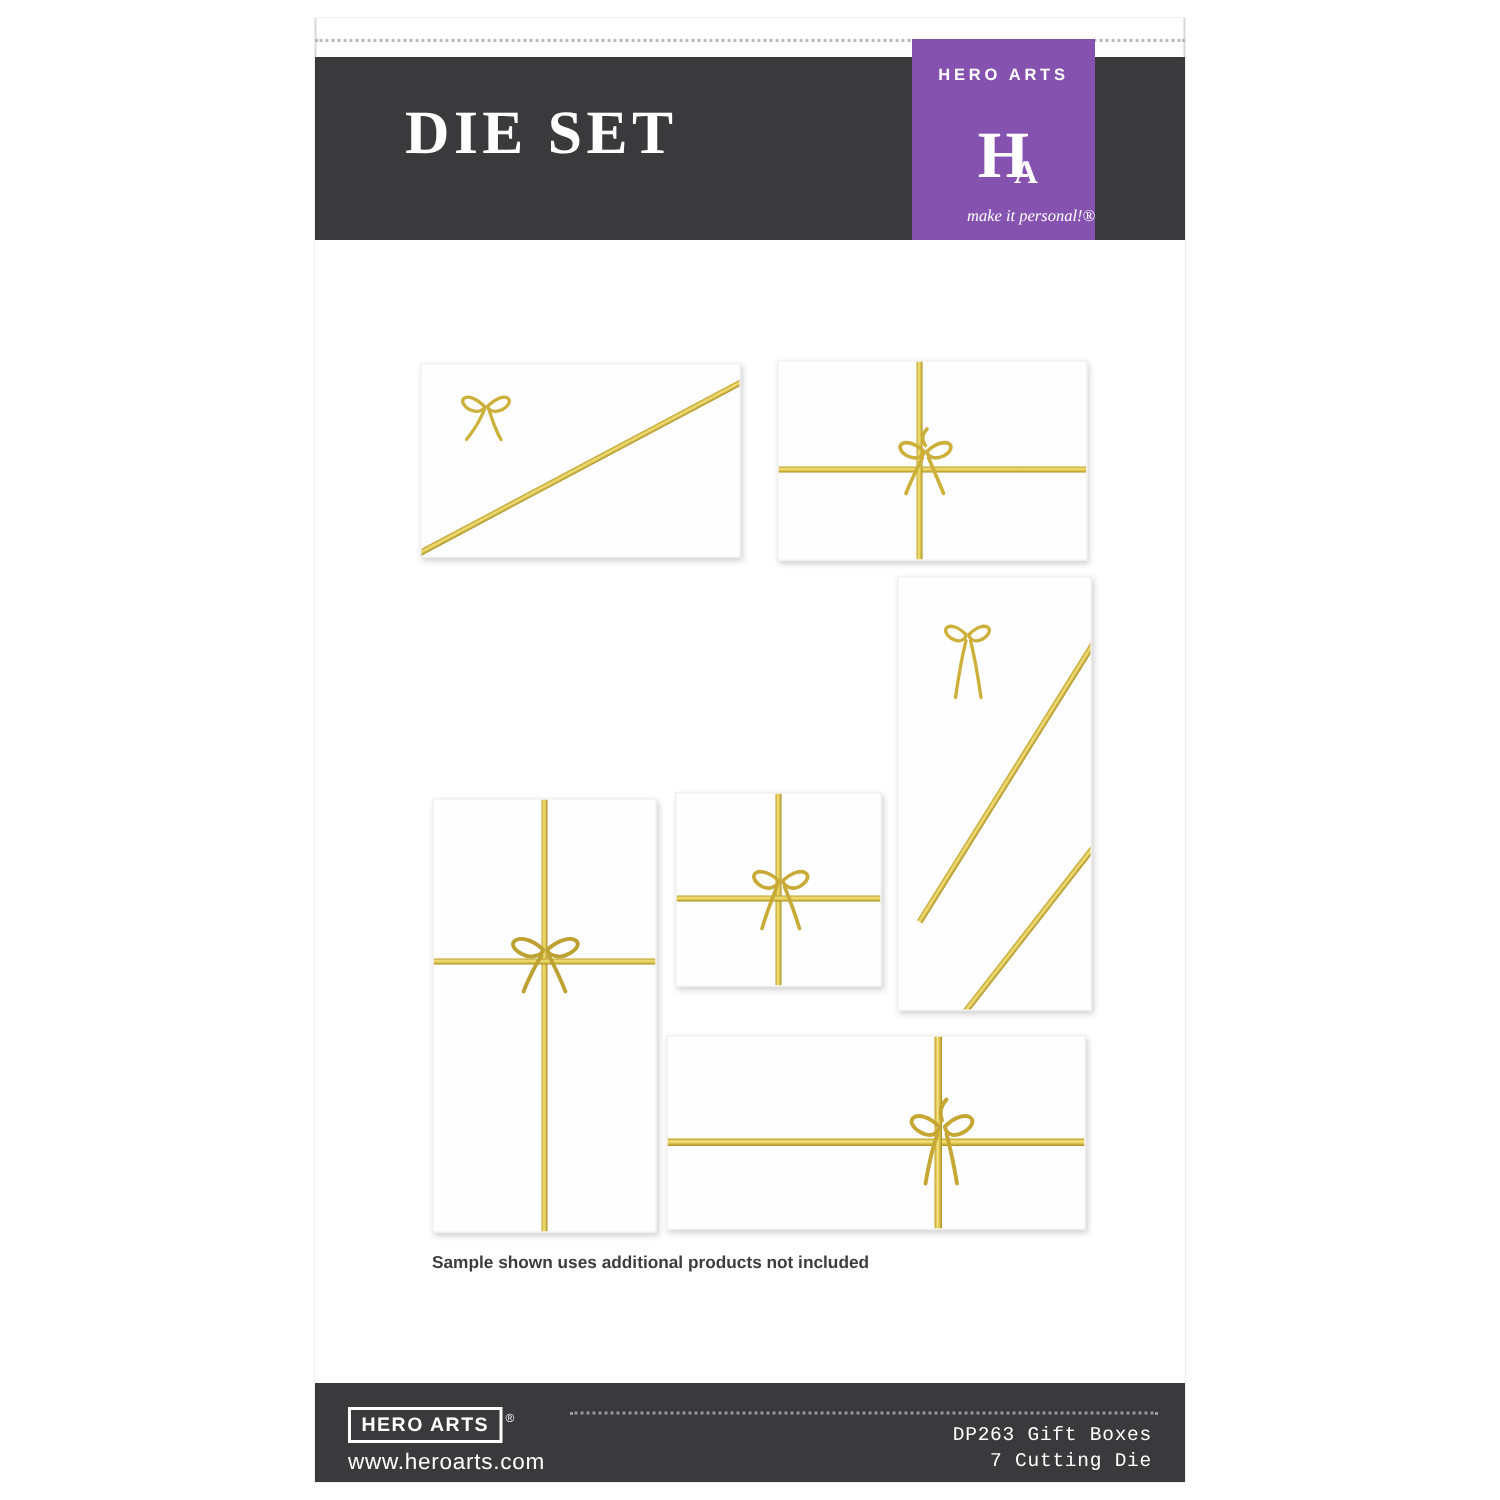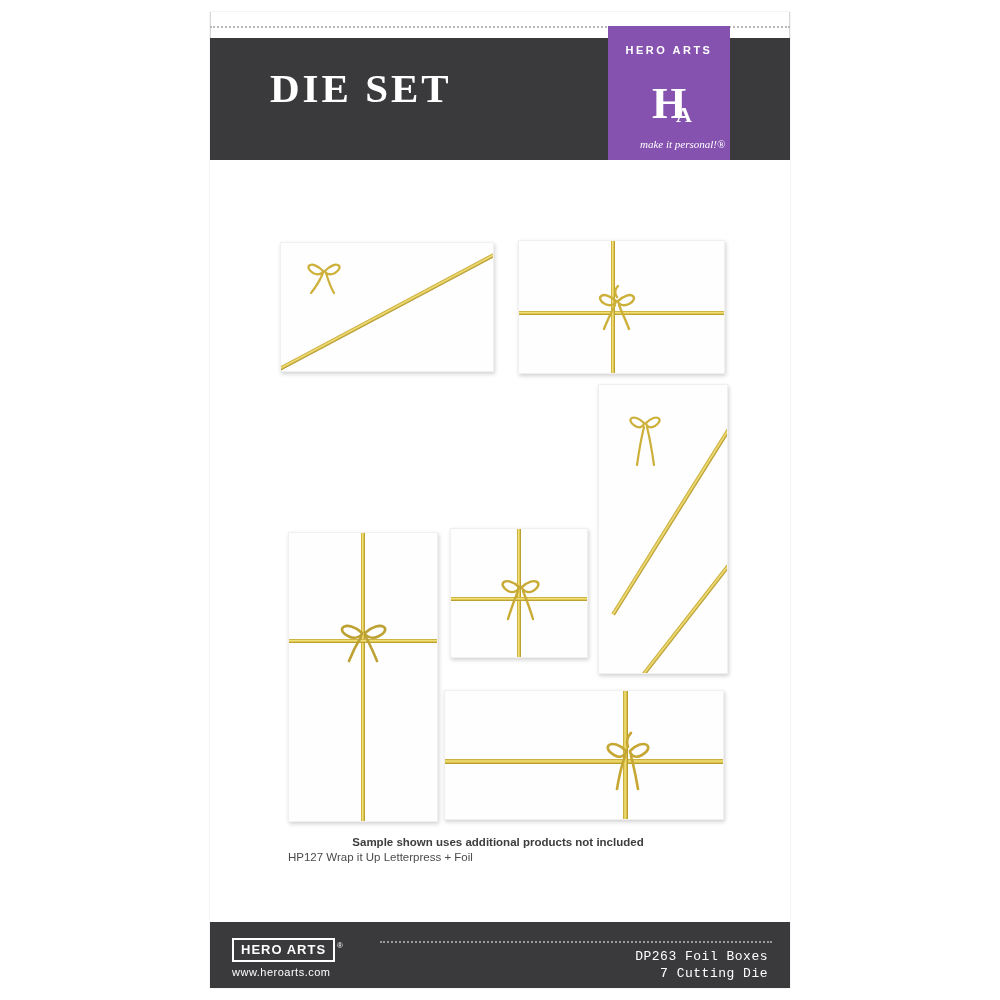--- a/index.html
+++ b/index.html
@@ -109,25 +109,24 @@
     top: 76px;
     font-size: 22px;
     font-weight: bold;
     font-family: "Liberation Serif", serif;
   }
   .ra-tag {
     position: absolute;
     left: 0;
     top: 112px;
     width: 122px;
-    text-align: left;
+    text-align: right;
     font-size: 11px;
     font-style: italic;
     font-family: "Liberation Serif", serif;
-    padding-left: 32px;
   }
 
   
   .main-area {
     position: absolute;
     left: 0;
     top: 148px;
     width: 580px;
     height: 762px;
     background: #ffffff;
@@ -164,21 +163,20 @@
     position: absolute;
     left: 78px;
     top: 676px;
     width: 420px;
   }
   .note-1 {
     font-size: 11.5px;
     font-weight: bold;
     color: #3d3d3d;
     margin-bottom: 3px;
-    text-align: center;
   }
   .note-2 {
     font-size: 11.5px;
     color: #4a4a4a;
     margin-bottom: 3px;
   }
   .note-3 {
     font-size: 11.5px;
     color: #9a9a9a;
   }
@@ -209,21 +207,21 @@
   .fl-reg {
     font-size: 8px;
     vertical-align: super;
     margin-left: 2px;
   }
   .footer-url {
     position: absolute;
     left: 22px;
     top: 44px;
     color: #ffffff;
-    font-size: 11px;
+    font-size: 15px;
     letter-spacing: 0.5px;
   }
   .footer-perf {
     position: absolute;
     left: 170px;
     top: 19px;
     width: 392px;
     height: 0;
     border-top: 2px dotted #9a9a9a;
   }
@@ -354,31 +352,30 @@
               <path d="M28 27 C24 38, 22 48, 20 60"></path>
               <path d="M34 27 C37 38, 39 48, 41 60"></path>
               <path d="M31 18 C29 12, 31 7, 34 4"></path>
             </g>
           </svg>
         </div>
       </div>
 
       <div class="notes">
         <div class="note-1">Sample shown uses additional products not included</div>
-        <div class="note-2">HP127 Wrap it Up Letterpress + Foil</div>
       </div>
 
     </div>
 
     <div class="footer-band">
       <div class="footer-logo">
         <span class="fl-box">HERO ARTS</span><span class="fl-reg">®</span>
       </div>
       <div class="footer-url">www.heroarts.com</div>
       <div class="footer-perf"></div>
       <div class="footer-sku">
-        <div>DP263 Foil Boxes</div>
+        <div>DP263 Gift Boxes</div>
         <div>7 Cutting Die</div>
       </div>
     </div>
 
   </div>
 </div>
 
 </body></html>

